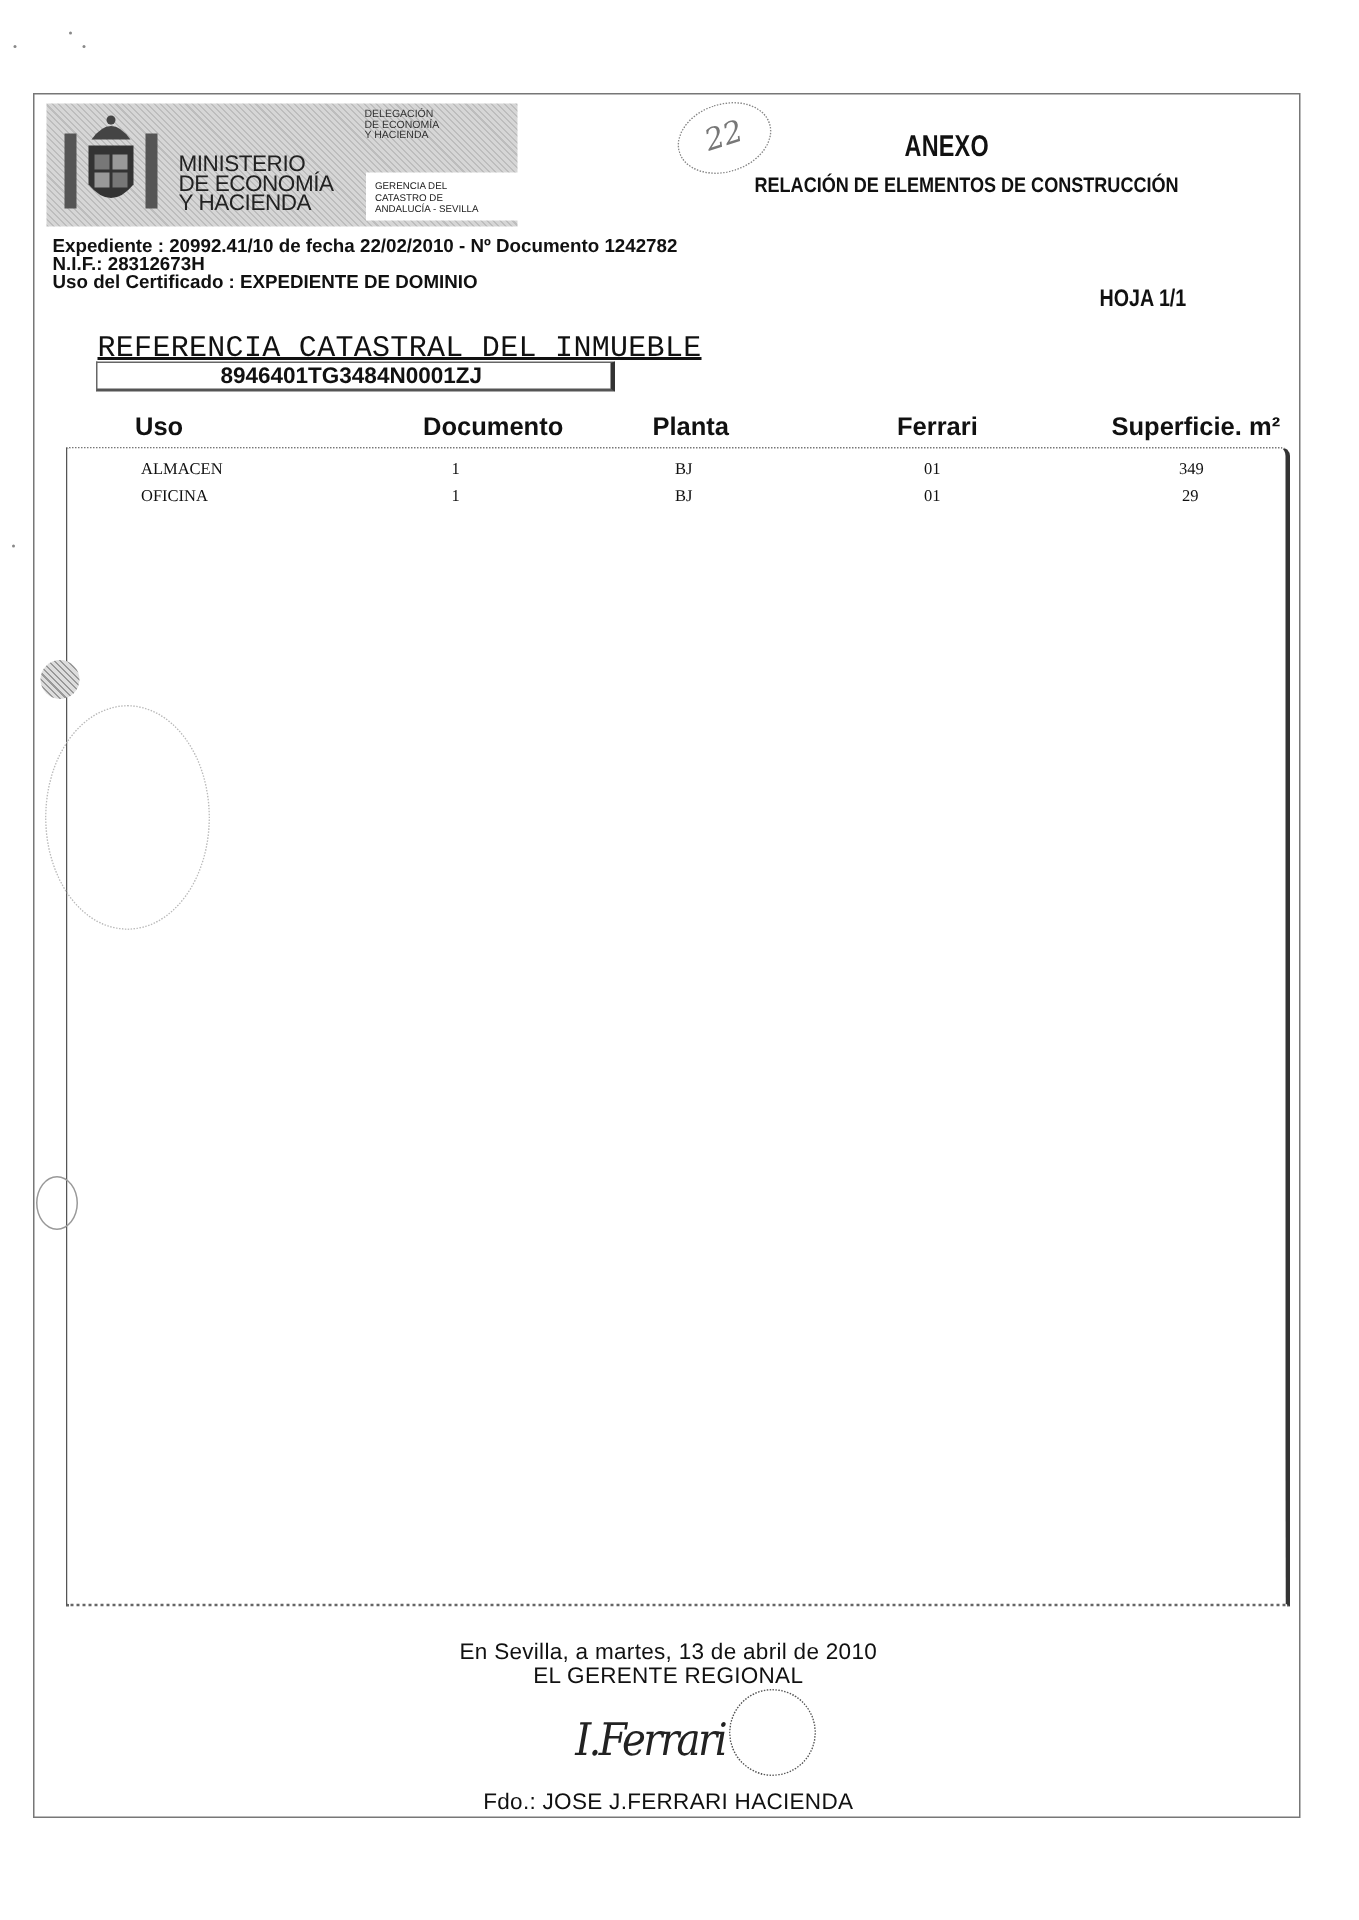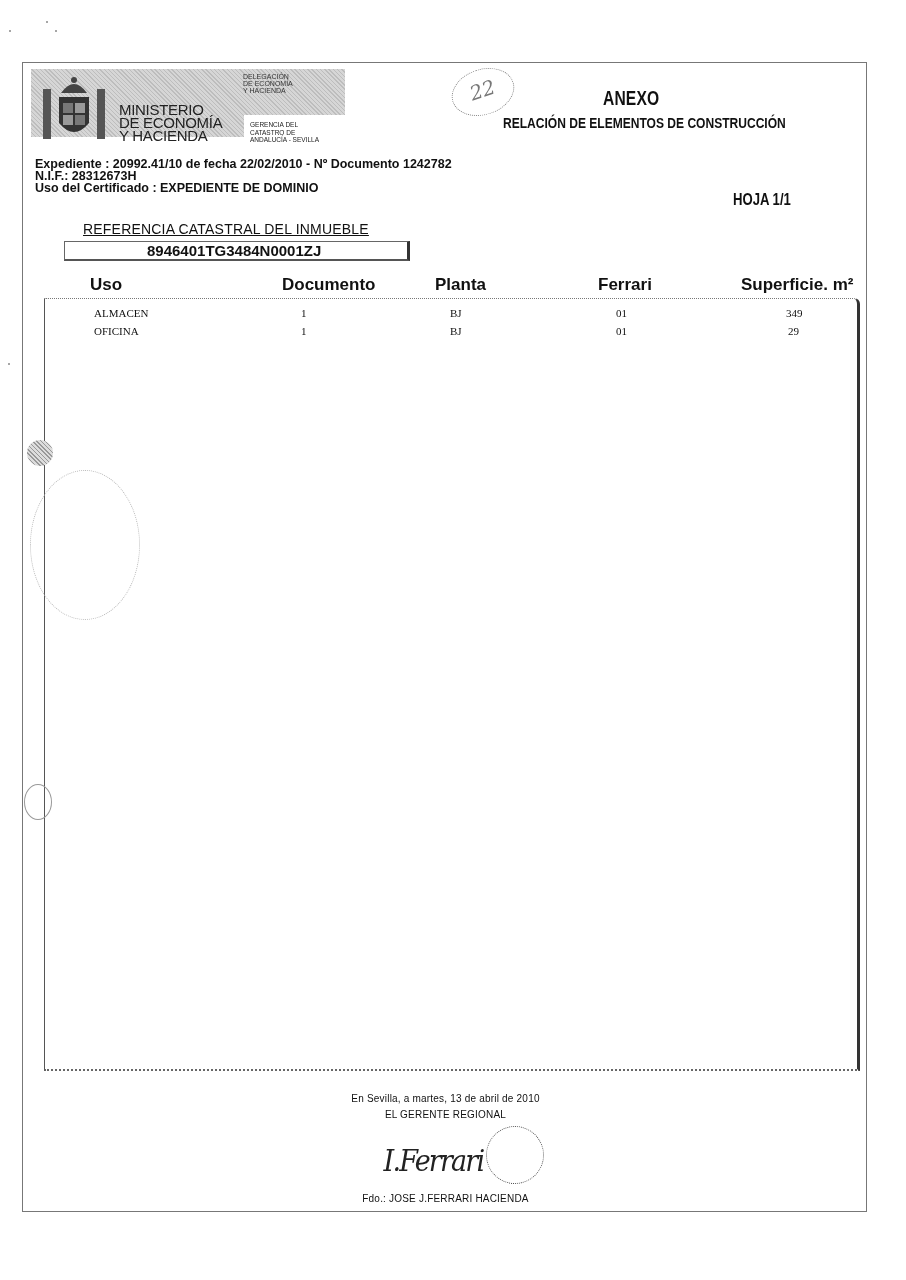--- a/index.html
+++ b/index.html
@@ -6,21 +6,21 @@
   body {
     width:906px; height:1280px; background:#fff; position:relative; overflow:hidden;
     font-family:"Liberation Sans", sans-serif; color:#111;
   }
   .speck { position:absolute; width:2px; height:2px; background:#888; border-radius:1px; }
   .frame {
     position:absolute; left:22px; top:62px; width:845px; height:1150px;
     border:1px solid #777; box-sizing:border-box;
   }
   .logo {
-    position:absolute; left:8px; top:6px; width:314px; height:68px;
+    position:absolute; left:8px; top:6px; width:314px; height:82px;
     background:repeating-linear-gradient(45deg,#bdbdbd 0 1px,#d6d6d6 1px 3px);
   }
   .crest {
     position:absolute; left:8px; top:6px; width:70px; height:72px;
   }
   .ministry {
     position:absolute; left:88px; top:34px; font-size:15px; line-height:13px;
     letter-spacing:-0.3px; color:#222;
   }
   .deleg {
@@ -45,22 +45,22 @@
     transform:scaleX(0.86); transform-origin:left; white-space:nowrap;
   }
   .hoja {
     position:absolute; left:710px; top:128px; font-size:16px; font-weight:bold;
     transform:scaleX(0.82); transform-origin:left; white-space:nowrap;
   }
   .meta { position:absolute; left:12px; top:95px; font-size:12.5px; font-weight:bold; line-height:12px; }
   .meta div { white-space:nowrap; }
   .solic-name { position:absolute; left:315px; top:0; }
   .ref-title {
-    position:absolute; left:60px; top:158px; font-size:14px; text-decoration:underline;
-    white-space:nowrap; letter-spacing:0.2px;
+    position:absolute; left:42px; top:158px; font-size:20px; text-decoration:underline;
+    white-space:nowrap; letter-spacing:0.2px;font-family:Liberation Mono, monospace;
   }
   .ref-box {
     position:absolute; left:41px; top:178px; width:346px; height:20px;
     border:1px solid #666; border-right:3px solid #333; border-bottom:2px solid #555; box-sizing:border-box;
     font-size:15px; font-weight:bold; padding-left:82px; line-height:18px;
   }
   .thead { position:absolute; top:212px; left:0; width:845px; height:22px; font-size:17px; font-weight:bold; }
   .thead span { position:absolute; white-space:nowrap; }
   .table-box {
     position:absolute; left:21px; top:235px; width:816px; height:773px;
@@ -68,21 +68,21 @@
     border-bottom:2px dotted #666; border-top-right-radius:6px; box-sizing:border-box;font-family:Liberation Serif, serif;
   }
   .row { position:absolute; left:0; width:100%; height:18px; font-size:11px; }
   .row span { position:absolute; }
   .seal-faint {
     position:absolute; left:-10px; top:415px; width:110px; height:130px;
     border:1px dotted #bbb; border-radius:50%;
     font-size:9px; color:#bbb; text-align:center; padding-top:40px; box-sizing:border-box;
   }
   .hole { position:absolute; border-radius:50%; }
-  .footer { position:absolute; left:0; width:845px; text-align:center; font-size:10px; letter-spacing:0.2px; }
+  .footer { position:absolute; left:0; width:845px; text-align:center; font-size:15px; letter-spacing:0.2px; }
   .sig-stamp {
     position:absolute; left:463px; top:1063px; width:58px; height:58px; border-radius:50%;
     border:1px dotted #555; box-sizing:border-box;
   }
   .signature {
     position:absolute; left:355px; top:1080px; font-family:"DejaVu Serif", serif; font-style:italic;
     font-size:30px; color:#222; transform:scaleX(0.9); letter-spacing:-2px;
   }
 </style>
 </head>

